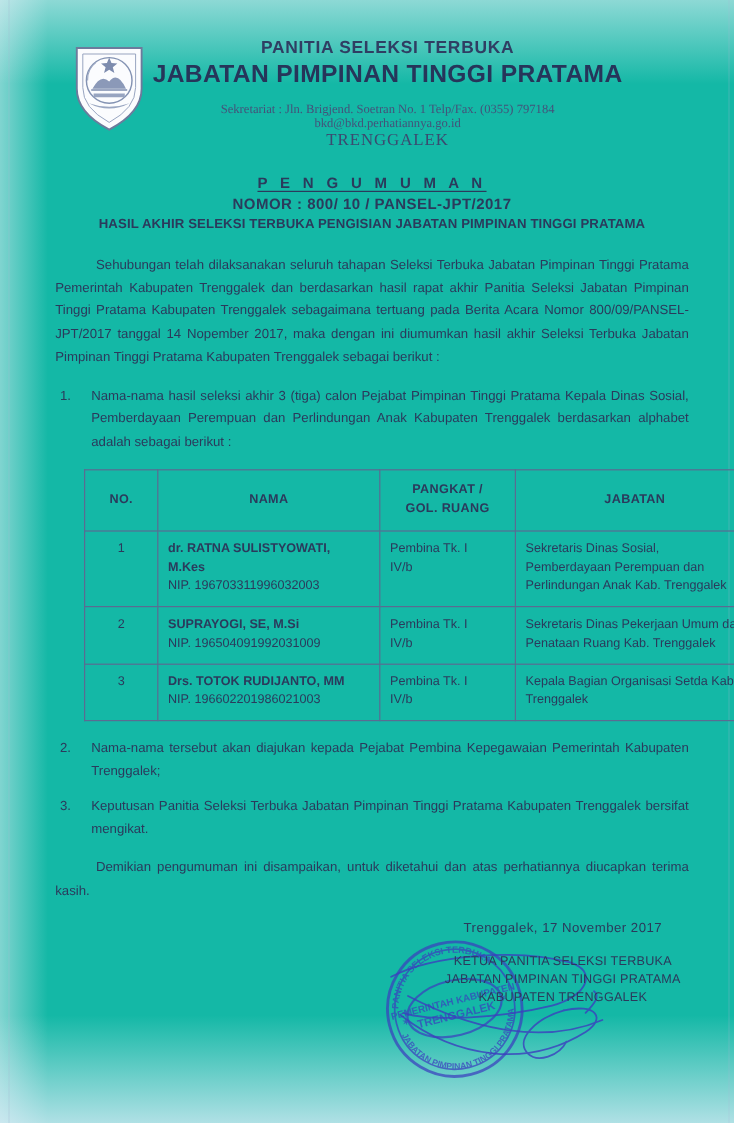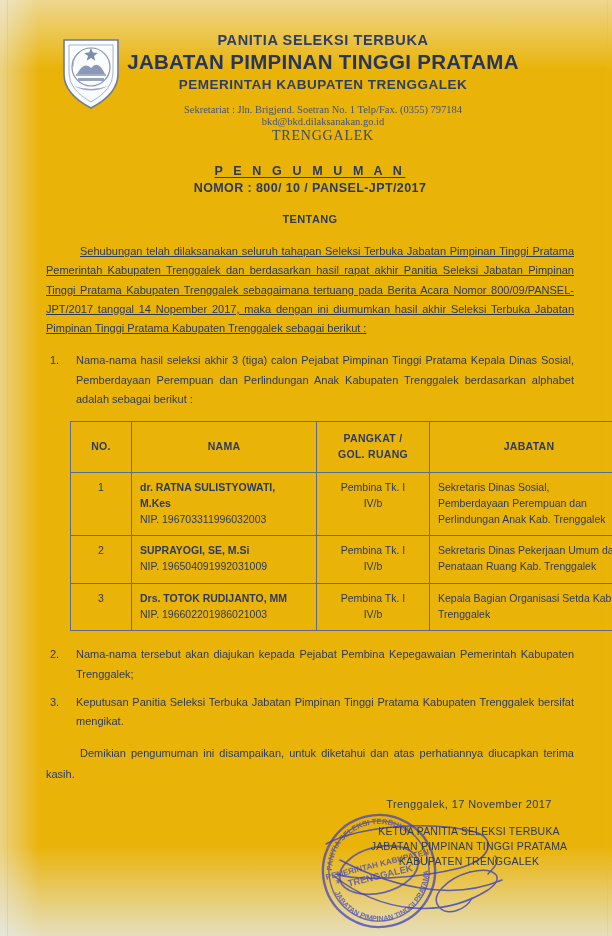--- a/index.html
+++ b/index.html
@@ -11,21 +11,21 @@
     width: 612px;
     height: 936px;
     overflow: hidden;
     font-family: "Liberation Sans", sans-serif;
     color: #2b3a5c;
   }
   .page {
     position: relative;
     width: 612px;
     height: 936px;
-    background: #eab308;
+    background: #14b8a6;
     box-sizing: border-box;
     overflow: hidden;
   }
   
   .scan-tint {
     position: absolute;
     inset: 0;
     background:
       linear-gradient(to bottom, rgba(240,244,252,0.55) 0px, rgba(255,255,255,0) 70px),
       linear-gradient(to top, rgba(228,238,250,0.75) 0px, rgba(255,255,255,0) 90px),
@@ -148,21 +148,20 @@
   }
 
   
   .intro {
     margin-top: 17px;
     font-size: 11px;
     line-height: 1.75;
     text-align: justify;
     text-justify: inter-word;
     text-indent: 34px;
-    text-decoration: underline;
   }
 
   ol.items {
     list-style: none;
     margin: 13px 0 0 0;
     padding: 0;
   }
   ol.items > li {
     position: relative;
     padding-left: 30px;
@@ -205,21 +204,21 @@
     padding-top: 8px;
     padding-bottom: 8px;
     height: 34px;
   }
   .col-no   { width: 44px; }
   .col-nama { width: 168px; }
   .col-pgkt { width: 96px; }
   .col-jbtn { width: 182px; }
 
   td.c-no { text-align: center; padding-top: 8px; }
-  td.c-pgkt { text-align: center; }
+  td.c-pgkt { text-align: left; }
   .nm-bold { font-weight: bold; }
   .nip { white-space: nowrap; }
 
   
   .closing {
     margin-top: 12px;
     font-size: 11px;
     line-height: 1.85;
     text-align: justify;
     text-indent: 34px;
@@ -285,33 +284,32 @@
           <path d="M31 14 l1.9 4.6 4.9.3 -3.8 3.1 1.3 4.8 -4.3-2.7 -4.3 2.7 1.3-4.8 -3.8-3.1 4.9-.3 Z" fill="#7d8cae"></path>
           <path d="M17 40 Q24 27 31 34 Q38 25 45 40 Z" fill="#8b99b8"></path>
           <path d="M16 41 h30" stroke="#7d8cae" stroke-width="1.4"></path>
           <path d="M18 44 h26 v3 h-26 Z" fill="#97a4c0"></path>
           <path d="M14 52 Q31 61 48 52 Q31 58 14 52 Z" fill="#9aa7c2"></path>
           <path d="M13 33 a18 18 0 0 1 7-15" fill="none" stroke="#9aa7c2" stroke-width="0.9"></path>
         </svg>
       </div>
       <p class="hdr-l1">PANITIA SELEKSI TERBUKA</p>
       <p class="hdr-l2">JABATAN PIMPINAN TINGGI PRATAMA</p>
-      <p class="hdr-l3">PEMERINTAH KABUPATEN TRENGGALEK</p>
       <p class="hdr-sek">Sekretariat : Jln. Brigjend. Soetran  No. 1  Telp/Fax.  (0355)  797184</p>
-      <p class="hdr-mail">bkd@bkd.dilaksanakan.go.id</p>
+      <p class="hdr-mail">bkd@bkd.perhatiannya.go.id</p>
       <p class="hdr-city">TRENGGALEK</p>
     </div>
 
     <div class="announce">
       <div class="announce-word">P E N G U M U M A N</div>
       <div class="announce-no">NOMOR : 800/  10  / PANSEL-JPT/2017</div>
     </div>
 
-    <div class="tentang">TENTANG</div>
     <div class="subject">
+      <div>HASIL AKHIR SELEKSI TERBUKA PENGISIAN JABATAN PIMPINAN TINGGI PRATAMA</div>
     </div>
 
     <p class="intro">Sehubungan telah dilaksanakan seluruh tahapan Seleksi Terbuka Jabatan Pimpinan Tinggi Pratama Pemerintah Kabupaten Trenggalek dan berdasarkan hasil rapat akhir Panitia Seleksi Jabatan Pimpinan Tinggi  Pratama Kabupaten Trenggalek sebagaimana tertuang pada Berita Acara Nomor 800/09/PANSEL-JPT/2017 tanggal 14 Nopember 2017, maka dengan ini diumumkan hasil akhir Seleksi Terbuka Jabatan Pimpinan Tinggi Pratama Kabupaten Trenggalek sebagai berikut :</p>
 
     <ol class="items">
       <li>
         <span class="marker">1.</span>
         <span>Nama-nama hasil seleksi akhir 3 (tiga) calon Pejabat Pimpinan Tinggi Pratama Kepala Dinas Sosial, Pemberdayaan Perempuan dan Perlindungan Anak Kabupaten Trenggalek berdasarkan alphabet adalah sebagai berikut :</span>
       </li>
     </ol>

